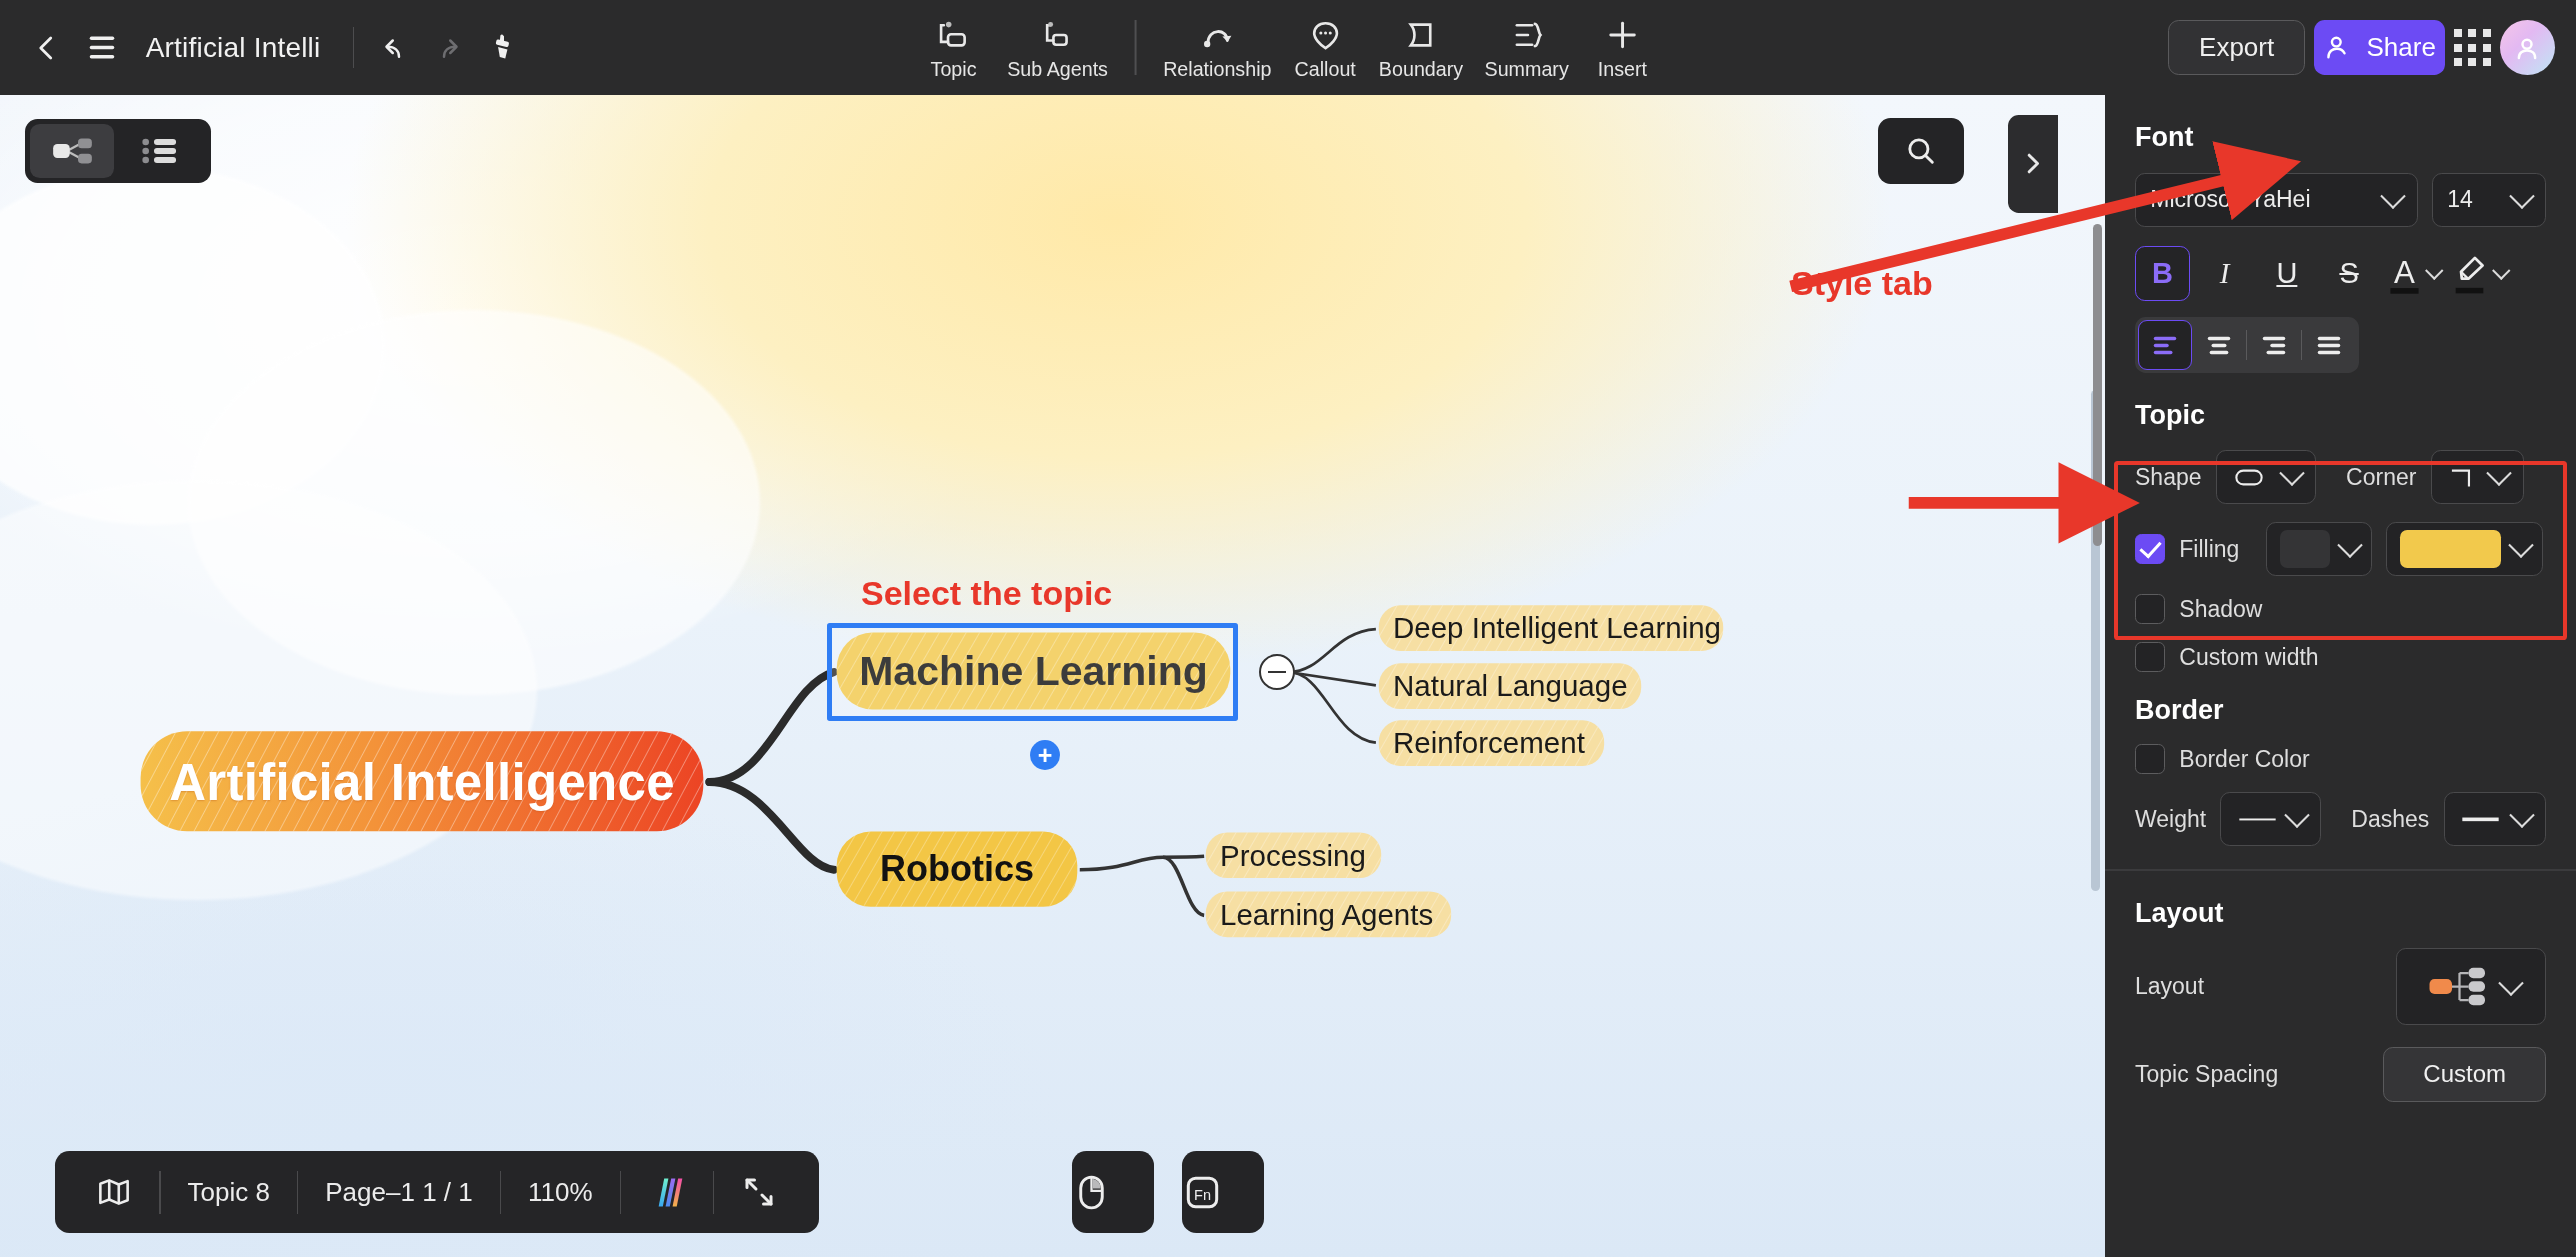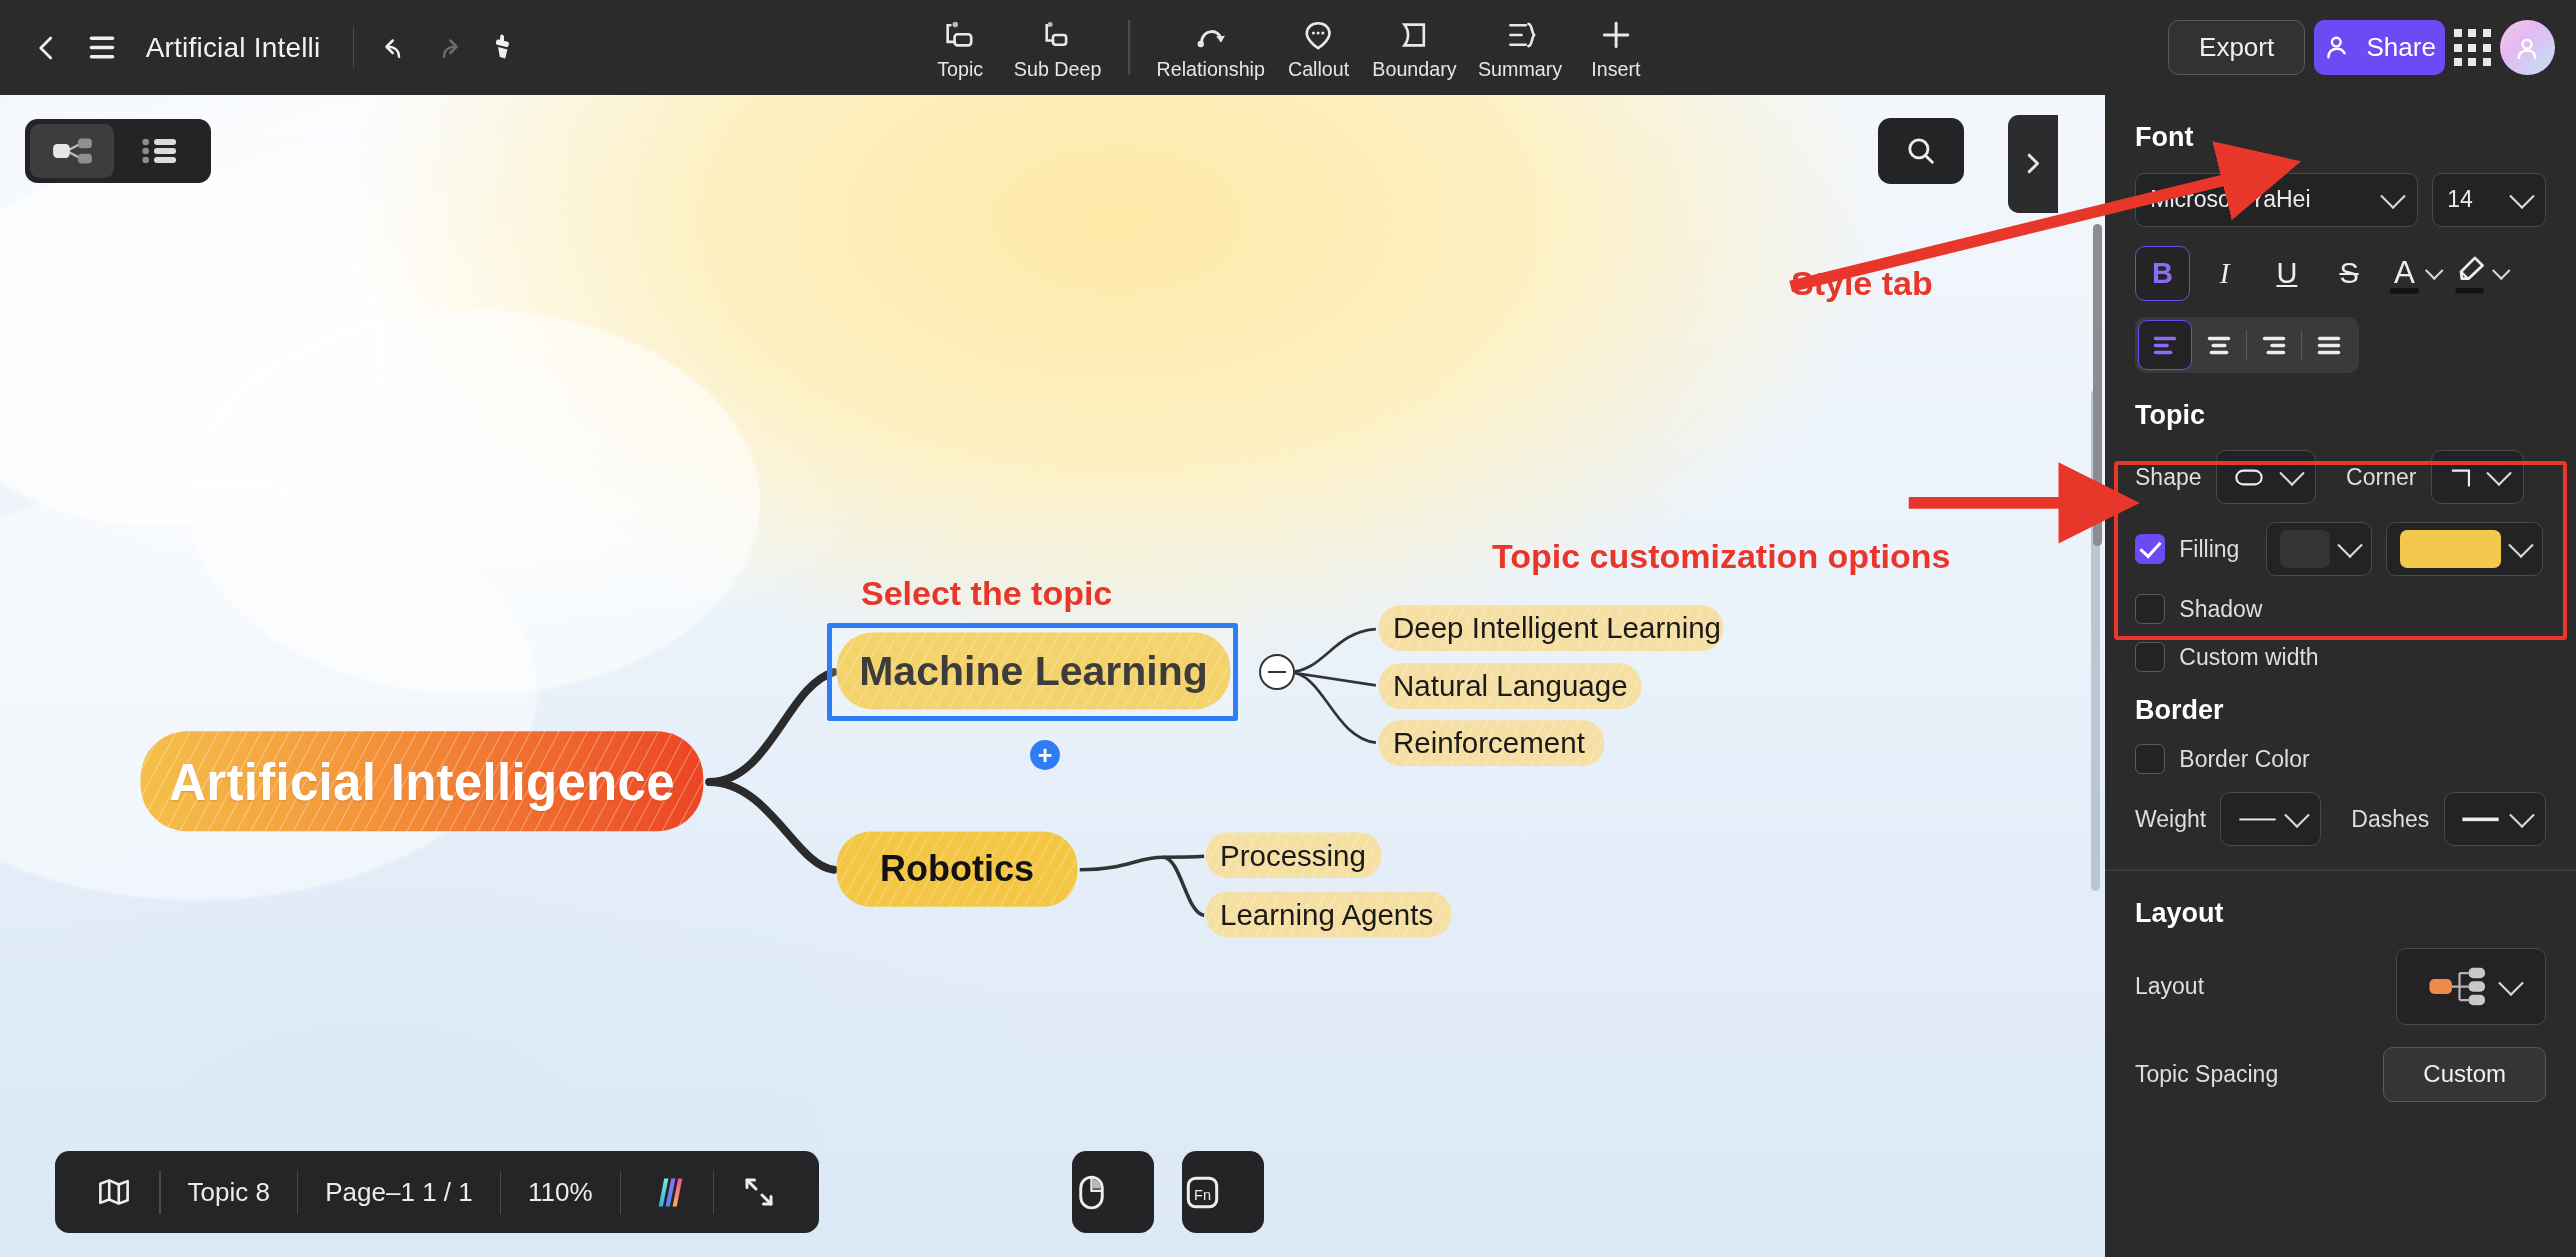--- a/index.html
+++ b/index.html
@@ -236,21 +236,21 @@
         <rect x="9" y="11.5" width="12" height="8" rx="2.2"></rect>
         </svg>
       <div class="lbl">Topic</div>
     </div>
     <div class="tool">
       <svg width="36" height="34" viewBox="0 0 26 24" fill="none" stroke="#e8e8e8" stroke-width="1.9">
         <path d="M7 5 L5.5 5 L5.5 16 L10 16" stroke-linecap="round"></path>
         <circle cx="8" cy="4.5" r="1.8" fill="#bbb" stroke="none"></circle>
         <rect x="10" y="12" width="9.5" height="7" rx="2"></rect>
         </svg>
-      <div class="lbl">Sub Deep</div>
+      <div class="lbl">Sub Agents</div>
     </div>
     <div class="sep-vert"></div>
     <div class="tool">
       <svg width="36" height="34" viewBox="0 0 26 24" fill="none" stroke="#e8e8e8" stroke-width="2">
         <path d="M6 18 C6 7 20 7 20 16" stroke-linecap="round"></path>
         <path d="M16.5 13 L20.3 17 L23 12.6" fill="#e8e8e8" stroke="none"></path>
         <circle cx="5.5" cy="18.5" r="2.3" fill="#e8e8e8" stroke="none"></circle>
         </svg>
       <div class="lbl">Relationship</div>
     </div>
@@ -416,21 +416,20 @@
   </div>
   <div class="sub" id="s5">
     <svg class="bg" viewBox="0 0 278 61" preserveAspectRatio="none">
       <rect x="2" y="5" width="274" height="51" rx="24" fill="#f6dfa3"></rect>
       <rect x="2" y="5" width="274" height="51" rx="24" fill="url(#hs)"></rect>
       </svg>
     <span>Learning Agents</span>
   </div>
 
   <div class="anno" id="anno-select">Select the topic</div>
-  <div class="anno" id="anno-topic">Topic customization options</div>
 
   <div class="viewtoggle">
     <div class="vt-item active">
       <svg width="47" height="36" viewBox="0 0 34 26">
         <path d="M13 13 L24 7 M13 13 L24 19" stroke="#bdbdbd" stroke-width="1.6"></path>
         <rect x="3" y="8" width="12" height="10" rx="3" fill="#e8e8e8"></rect>
         <rect x="21" y="4" width="10" height="7" rx="2.6" fill="#909093"></rect>
         <rect x="21" y="15" width="10" height="7" rx="2.6" fill="#909093"></rect>
         </svg>
     </div>

